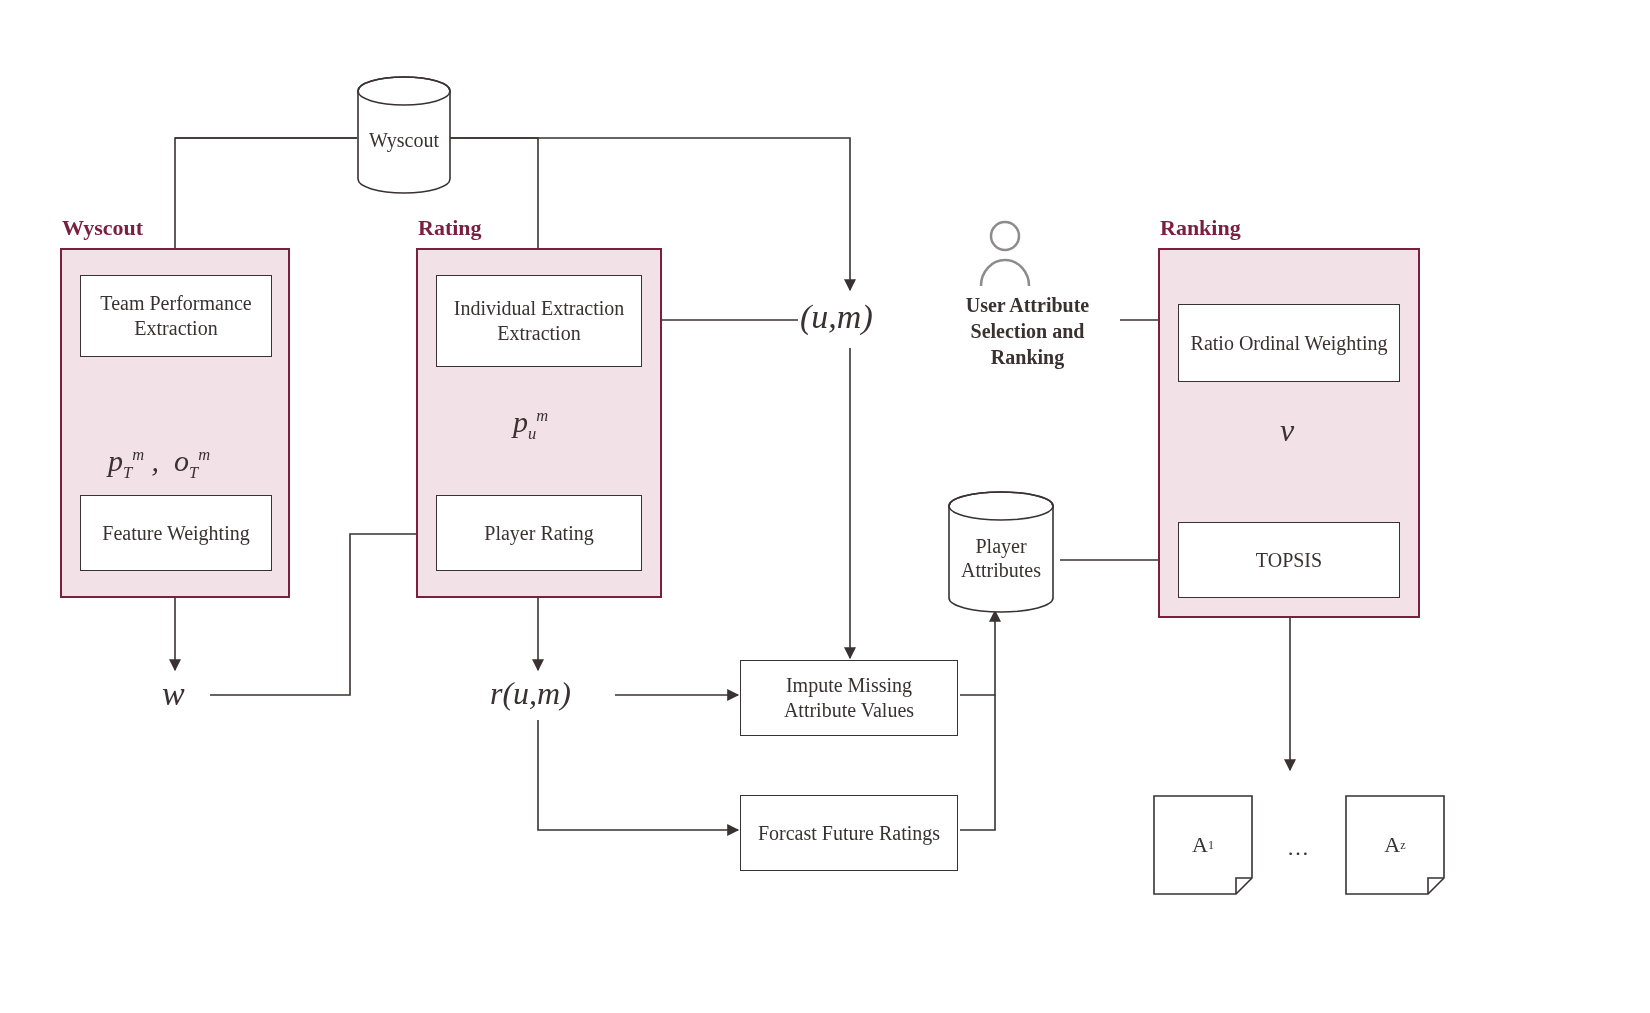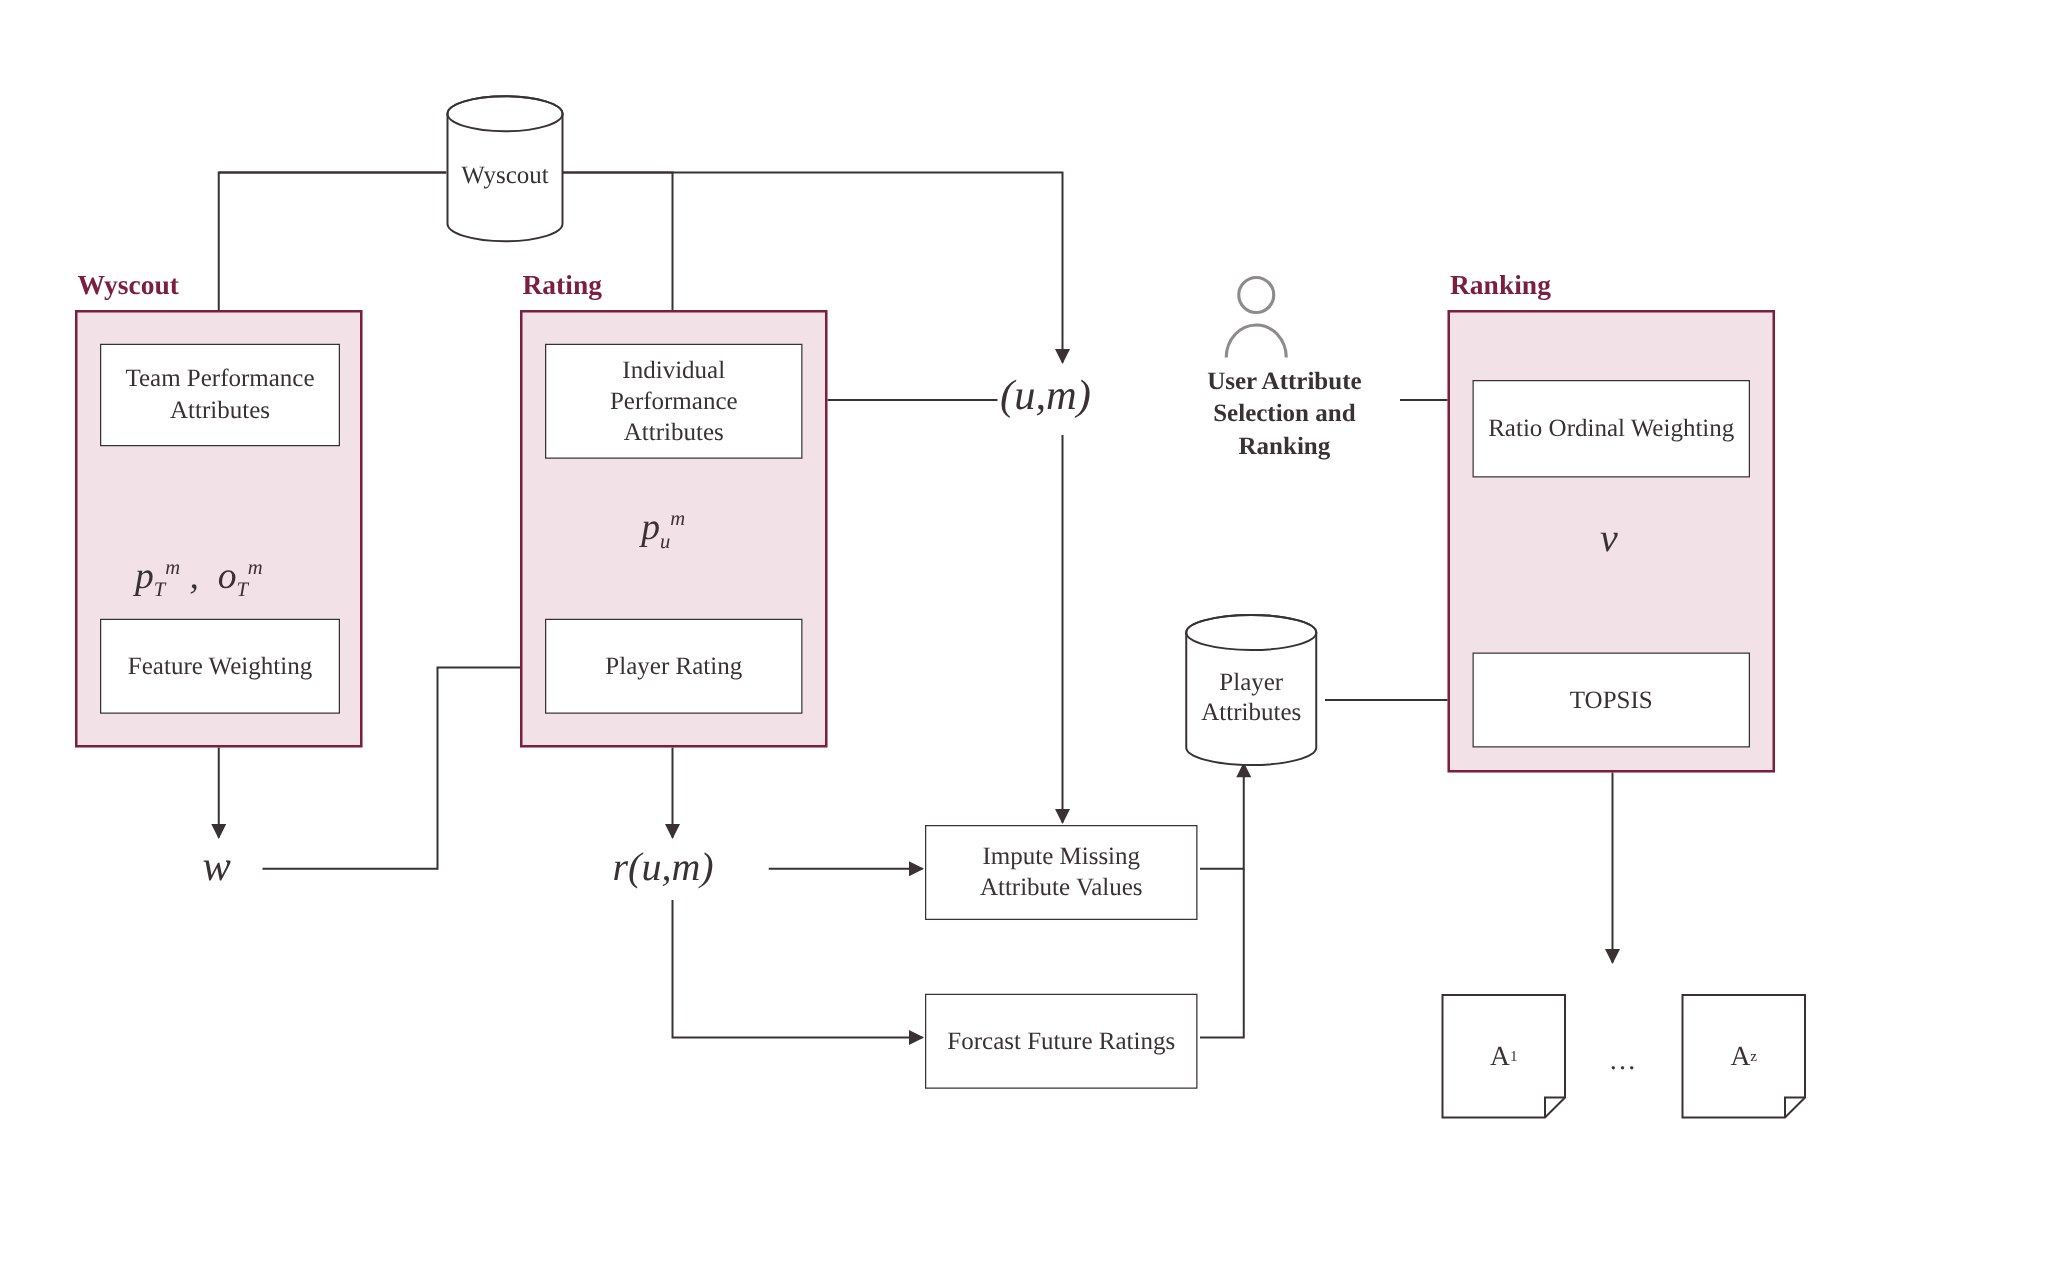--- a/index.html
+++ b/index.html
@@ -145,32 +145,32 @@
       <ellipse cx="48" cy="16" rx="46" ry="14" fill="#ffffff" stroke="#3a3132" stroke-width="1.6"></ellipse>
       <path d="M2,16 L2,104 A46,14 0 0 0 94,104 L94,16" fill="#ffffff" stroke="#3a3132" stroke-width="1.6"></path>
       <ellipse cx="48" cy="16" rx="46" ry="14" fill="none" stroke="#3a3132" stroke-width="1.6"></ellipse>
     </svg>
     <div class="lbl">Wyscout</div>
   </div>
 
   <div class="phase-label" style="left:62px; top:215px;">Wyscout</div>
   <div class="phase-box" style="left:60px; top:248px; width:230px; height:350px;"></div>
 
-  <div class="node" style="left:80px; top:275px; width:192px; height:82px;">Team Performance Attributes</div>
+  <div class="node" style="left:80px; top:275px; width:192px; height:82px;">Team Performance Extraction</div>
 
   <div class="math" style="left:108px; top:400px;margin-top:44px;"><span>p<span class="sub">T</span><span class="sup">m</span>&nbsp;,&nbsp;&nbsp;o<span class="sub">T</span><span class="sup">m</span></span></div>
 
   <div class="node" style="left:80px; top:495px; width:192px; height:76px;">Feature Weighting</div>
 
   <div class="math" style="left:162px; top:675px; font-size:34px;">w</div>
 
   <div class="phase-label" style="left:418px; top:215px;">Rating</div>
   <div class="phase-box" style="left:416px; top:248px; width:246px; height:350px;"></div>
 
-  <div class="node" style="left:436px; top:275px; width:206px; height:92px;">Individual Performance Attributes</div>
+  <div class="node" style="left:436px; top:275px; width:206px; height:92px;">Individual Extraction Extraction</div>
 
   <div class="math" style="left:513px; top:405px;"><span>p<span class="sub">u</span><span class="sup">m</span></span></div>
 
   <div class="node" style="left:436px; top:495px; width:206px; height:76px;">Player Rating</div>
 
   <div class="math" style="left:490px; top:675px; font-size:32px;">r(u,m)</div>
 
   <div class="math" style="left:800px; top:298px; font-size:34px;">(u,m)</div>
 
   <div class="user-icon" style="left:975px; top:218px; width:60px; height:70px;">

